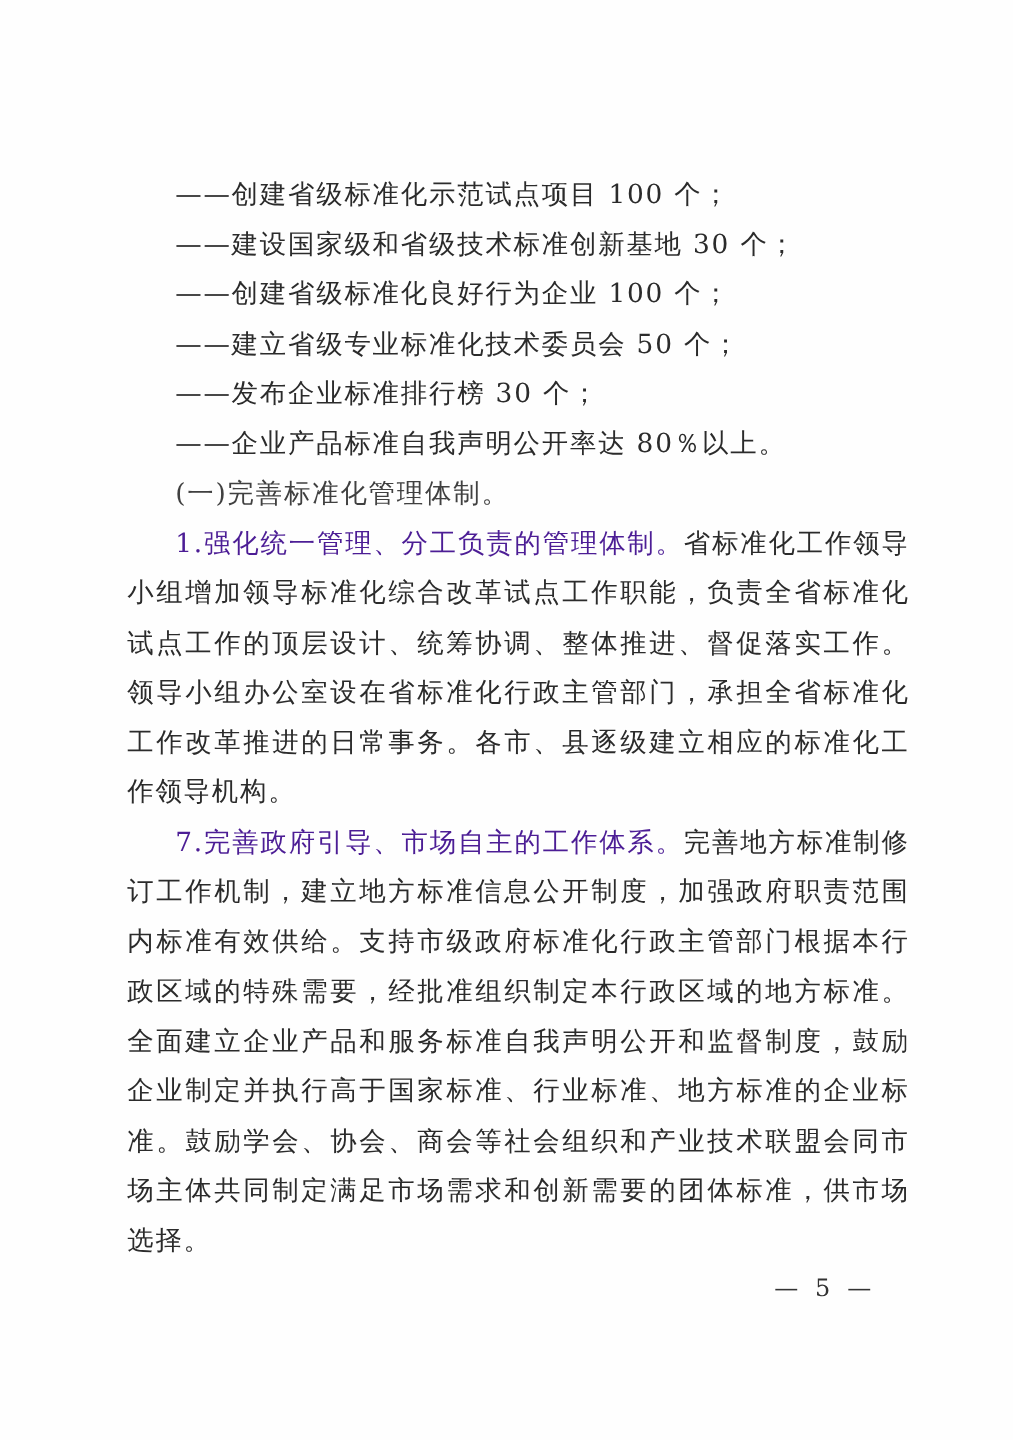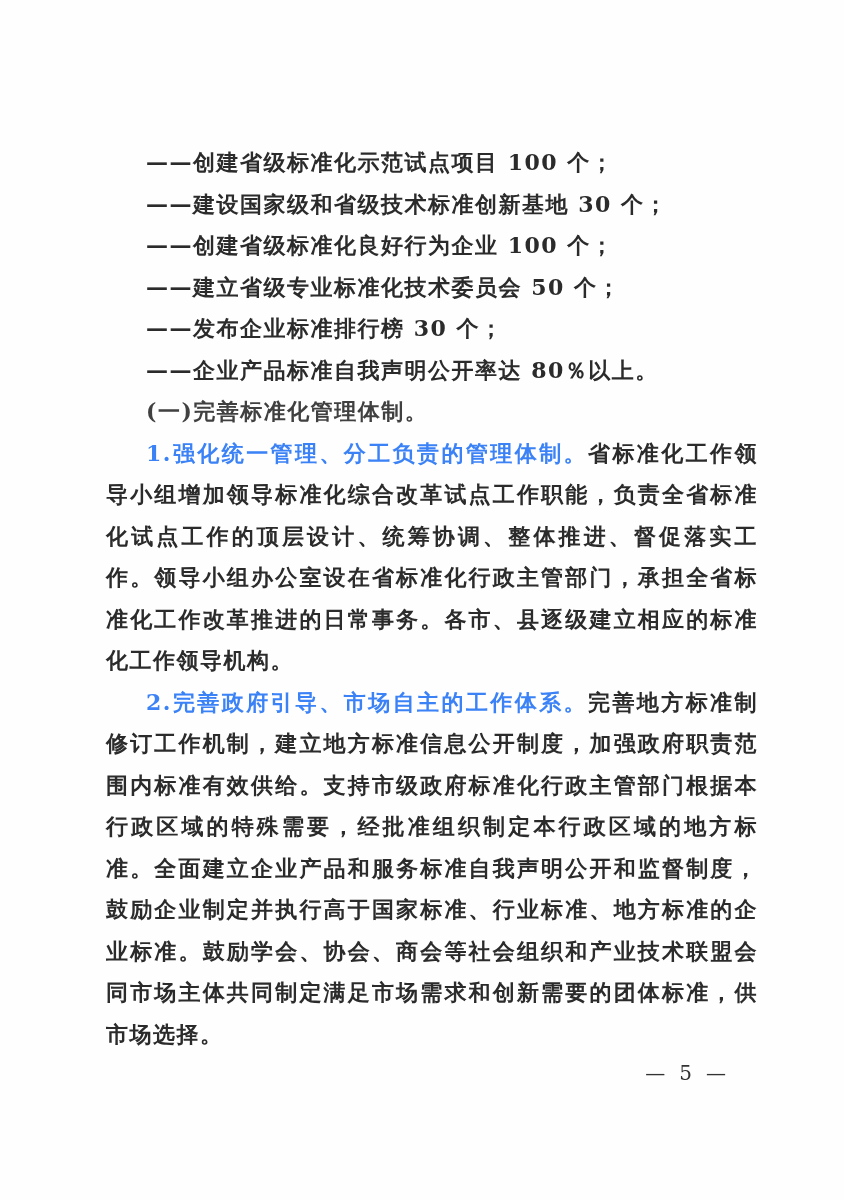--- a/index.html
+++ b/index.html
@@ -25,21 +25,21 @@
     width: 652px;
   }
 
   .content p,
   .content h2,
   .content h3 {
     font-size: 22px;
     line-height: 41.5px;
     letter-spacing: 1.5px;
     text-align: justify;
-    font-weight: bold;
+    font-weight: normal;
   }
 
   .bullet {
     text-indent: 40px;
     white-space: nowrap;
   }
 
   .section-heading {
     font-family: "Liberation Sans", "DejaVu Sans", sans-serif;
     font-weight: 700;
@@ -53,21 +53,21 @@
     font-weight: 600;
     color: #404040;
     text-indent: 40px;
   }
 
   .para {
     text-indent: 40px;
   }
 
   .para .lead {
-    color: #3b82f6;
+    color: #4c1d95;
   }
 
   .page-footer {
     position: absolute;
     top: 1058px;
     right: 118px;
     display: flex;
     align-items: center;
     gap: 14px;
     font-size: 20px;
@@ -90,21 +90,21 @@
       <p class="bullet">——建立省级专业标准化技术委员会 50 个；</p>
       <p class="bullet">——发布企业标准排行榜 30 个；</p>
       <p class="bullet">——企业产品标准自我声明公开率达 80％以上。</p>
     </div>
 
 
     <h3 class="subsection-heading">(一)完善标准化管理体制。</h3>
 
     <p class="para"><span class="lead">1.强化统一管理、分工负责的管理体制。</span><span class="body-text">省标准化工作领导小组增加领导标准化综合改革试点工作职能，负责全省标准化试点工作的顶层设计、统筹协调、整体推进、督促落实工作。领导小组办公室设在省标准化行政主管部门，承担全省标准化工作改革推进的日常事务。各市、县逐级建立相应的标准化工作领导机构。</span></p>
 
-    <p class="para"><span class="lead">2.完善政府引导、市场自主的工作体系。</span><span class="body-text">完善地方标准制修订工作机制，建立地方标准信息公开制度，加强政府职责范围内标准有效供给。支持市级政府标准化行政主管部门根据本行政区域的特殊需要，经批准组织制定本行政区域的地方标准。全面建立企业产品和服务标准自我声明公开和监督制度，鼓励企业制定并执行高于国家标准、行业标准、地方标准的企业标准。鼓励学会、协会、商会等社会组织和产业技术联盟会同市场主体共同制定满足市场需求和创新需要的团体标准，供市场选择。</span></p>
+    <p class="para"><span class="lead">7.完善政府引导、市场自主的工作体系。</span><span class="body-text">完善地方标准制修订工作机制，建立地方标准信息公开制度，加强政府职责范围内标准有效供给。支持市级政府标准化行政主管部门根据本行政区域的特殊需要，经批准组织制定本行政区域的地方标准。全面建立企业产品和服务标准自我声明公开和监督制度，鼓励企业制定并执行高于国家标准、行业标准、地方标准的企业标准。鼓励学会、协会、商会等社会组织和产业技术联盟会同市场主体共同制定满足市场需求和创新需要的团体标准，供市场选择。</span></p>
 
   </main>
 
   <footer class="page-footer">
     <span>—</span>
     <span>5</span>
     <span>—</span>
   </footer>
 
 </div>

